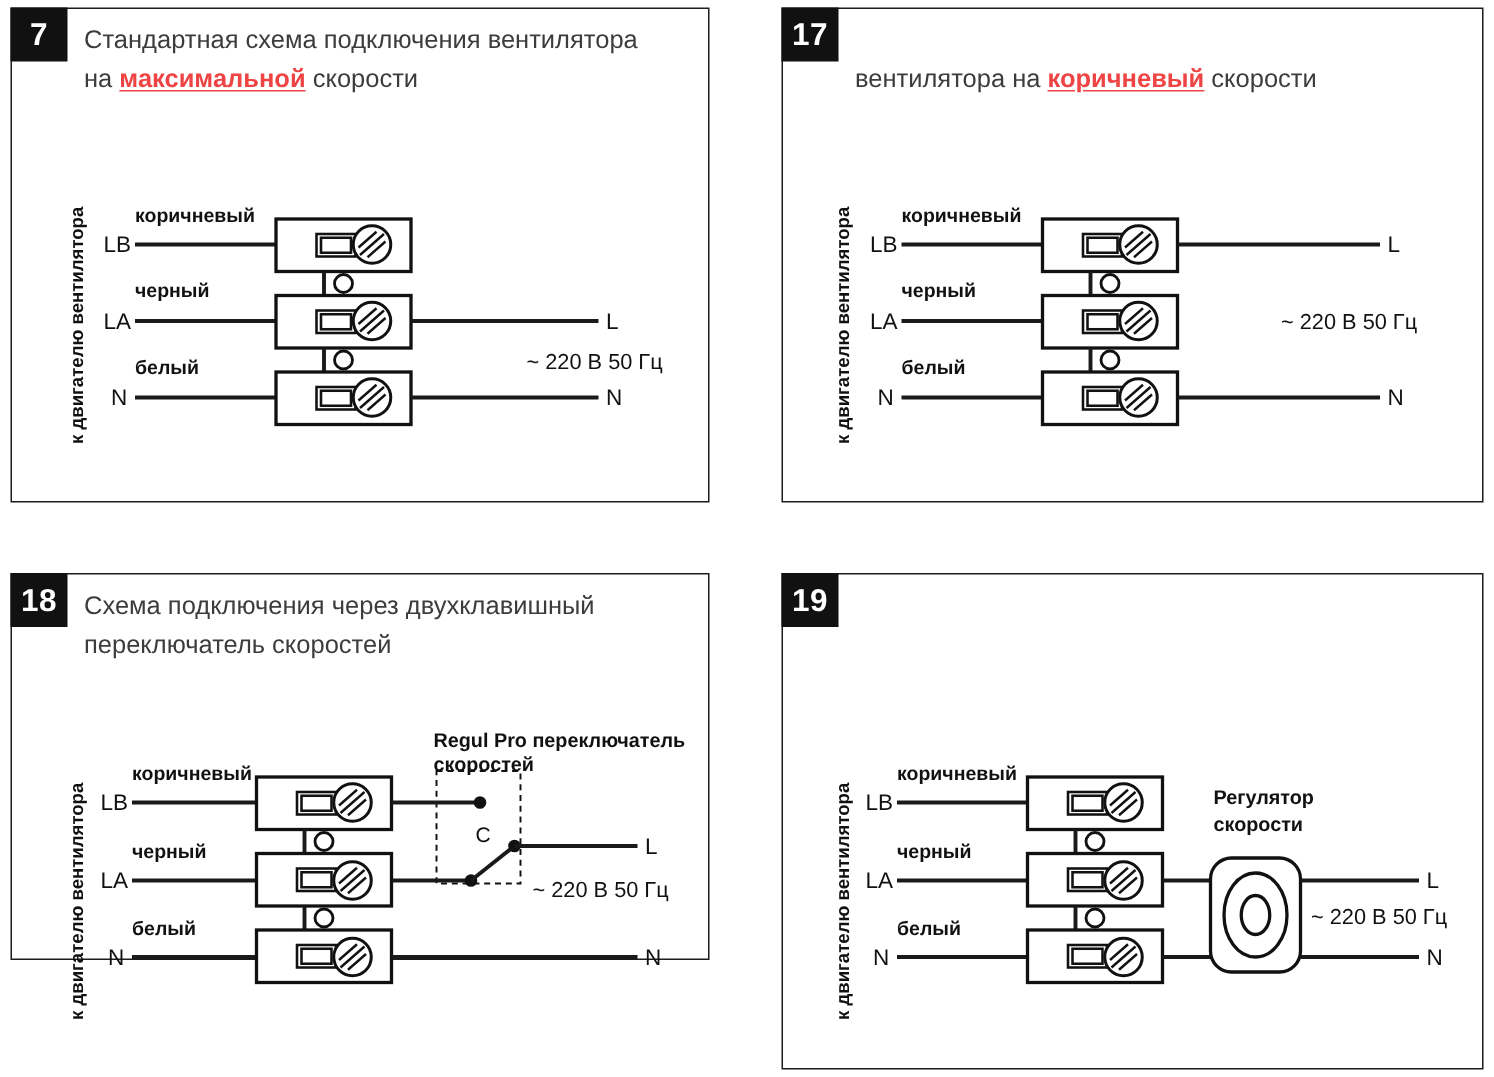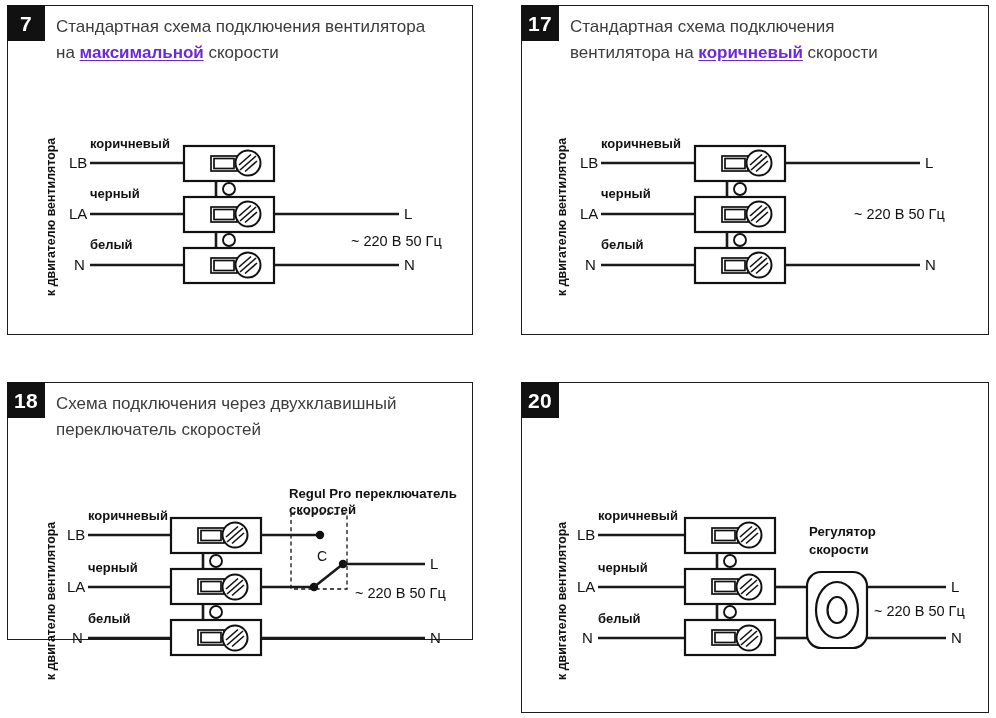--- a/index.html
+++ b/index.html
@@ -58,21 +58,21 @@
     left: 48px;
     top: 8px;
     right: 10px;
     font-size: 17px;
     line-height: 1.52;
     color: #3c3c3c;
     font-weight: 400;
   }
   .title b {
     font-weight: 700;
-    color: #6d28d9;
+    color: #ef4444;
     text-decoration: underline;
     text-underline-offset: 2px;
   }
 
   
   .diagram {
     position: absolute;
     left: 0;
     top: 0;
     width: 100%;
@@ -205,21 +205,21 @@
         <text class="t-mains" x="396" y="213"><tspan>L</tspan></text>
         <text class="t-mains" x="396" y="264"><tspan>N</tspan></text>
         <text class="t-volt" x="343" y="240"><tspan>~ 220 В 50 Гц</tspan></text>
       </svg>
     </div>
   </div>
 
   <div class="panel panel-17">
     <div class="badge">17</div>
     <div class="title">
-      <span>Стандартная схема подключения</span><br>
+      <br>
       <span>вентилятора на </span><b>коричневый</b><span> скорости</span>
     </div>
 
     <div class="diagram">
       <svg width="468" height="330" viewBox="0 0 468 330" xmlns="http://www.w3.org/2000/svg">
         <text class="t-vert" transform="translate(44,290) rotate(-90)">
           <tspan>к двигателю вентилятора</tspan>
         </text>
 
         <text class="t-wire" x="79" y="142"><tspan>коричневый</tspan></text>
@@ -354,21 +354,21 @@
         <line class="ln" x1="335" y1="181" x2="417" y2="181"></line>
         <line class="ln" x1="253" y1="255" x2="417" y2="255"></line>
         <text class="t-mains" x="422" y="186"><tspan>L</tspan></text>
         <text class="t-mains" x="422" y="260"><tspan>N</tspan></text>
         <text class="t-volt" x="347" y="215"><tspan>~ 220 В 50 Гц</tspan></text>
       </svg>
     </div>
   </div>
 
   <div class="panel panel-19">
-    <div class="badge">20</div>
+    <div class="badge">19</div>
 
     <div class="diagram">
       <svg width="468" height="331" viewBox="0 0 468 331" xmlns="http://www.w3.org/2000/svg">
         <text class="t-vert" transform="translate(44,297) rotate(-90)">
           <tspan>к двигателю вентилятора</tspan>
         </text>
 
         <text class="t-wire" x="76" y="137"><tspan>коричневый</tspan></text>
         <text class="t-wire" x="76" y="189"><tspan>черный</tspan></text>
         <text class="t-wire" x="76" y="240"><tspan>белый</tspan></text>

